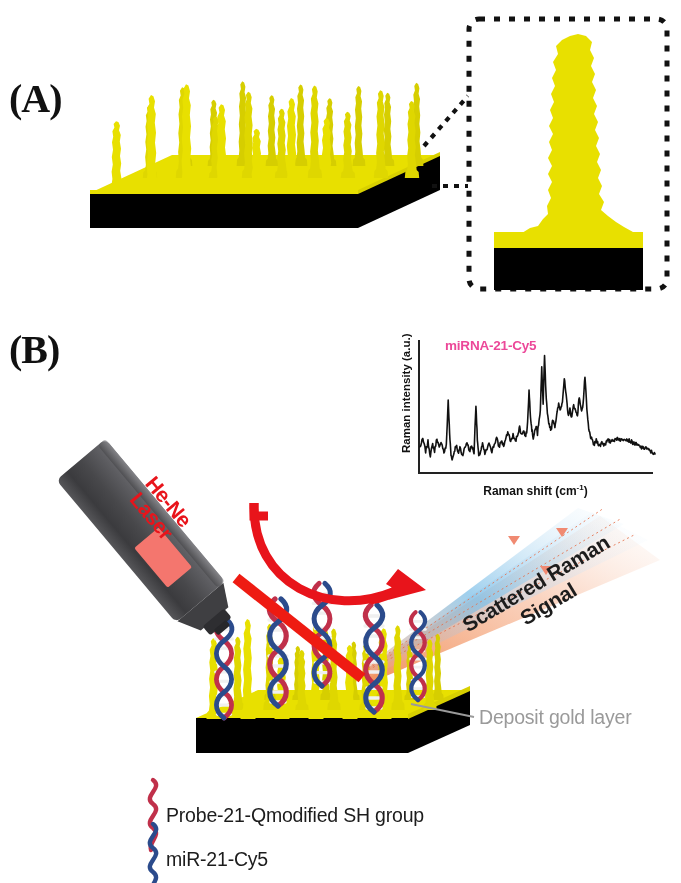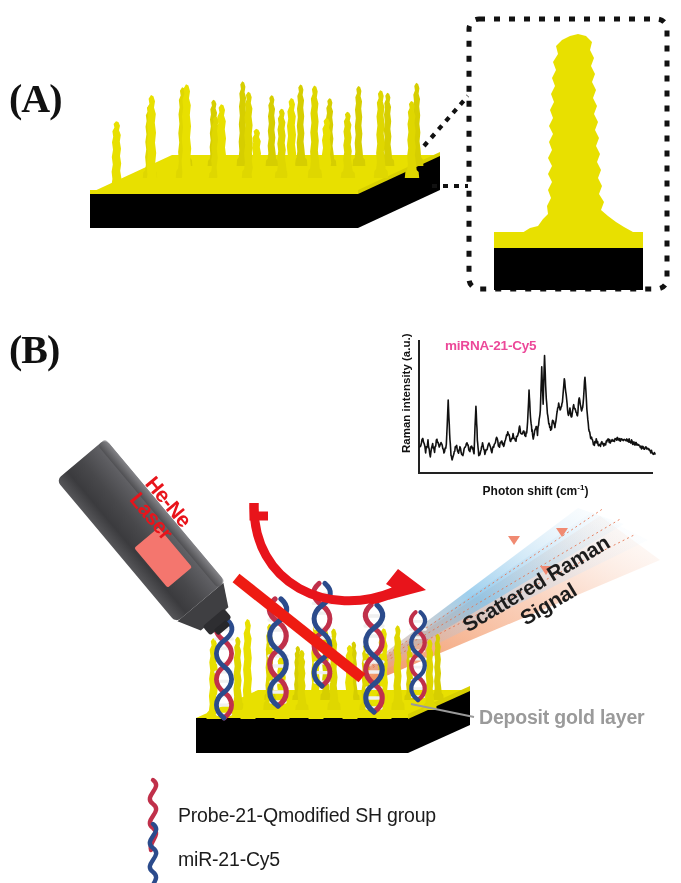--- a/index.html
+++ b/index.html
@@ -62,25 +62,25 @@
     letter-spacing:-0.5px;
   }
   #scattered-label{
     position:absolute;left:452px;top:570px;width:180px;
     color:#1c1c1c;font-weight:bold;font-size:21px;line-height:1.12;
     text-align:center;letter-spacing:-0.3px;
     transform:rotate(-31deg);transform-origin:center center;
   }
   #gold-layer-label{
     position:absolute;left:479px;top:706px;
-    color:#9a9a9a;font-size:19.5px;white-space:nowrap;letter-spacing:-0.2px;font-weight:bold;
+    color:#9a9a9a;font-size:19.5px;white-space:nowrap;letter-spacing:-0.2px;
   }
 
   
-  .legend-row{position:absolute;display:flex;align-items:center;gap:12px;}
+  .legend-row{position:absolute;display:flex;align-items:center;}
   #legend-probe{left:140px;top:778px;}
   #legend-mir{left:140px;top:822px;}
   .legend-text{font-size:19.5px;color:#1c1c1c;letter-spacing:-0.2px;white-space:nowrap;}
 </style>
 </head>
 <body>
 
 <div class="fig">
 
   <div class="panel-letter" id="letterA">(A)</div>
@@ -418,21 +418,21 @@
 
   <div id="raman-plot">
     <div id="spectrum-title">miRNA-21-Cy5</div>
     <div id="ylabel">Raman intensity (a.u.)</div>
     <div class="axis-frame">
       <svg id="spectrum-svg" width="235" height="134" viewBox="0 0 235 134" preserveAspectRatio="none">
         <path id="spectrum-path" fill="none" stroke="#111111" stroke-width="1.6" stroke-linejoin="round" stroke-linecap="round" d="M0.00,106.81 L0.70,106.00 L1.41,103.01 L2.11,99.21 L2.82,98.47 L3.52,102.06 L4.23,103.70 L4.93,106.54 L5.64,112.93 L6.23,106.88 L6.81,107.70 L7.40,105.42 L7.99,99.86 L8.58,106.96 L9.17,109.01 L9.75,113.78 L10.34,116.96 L10.93,111.86 L11.52,108.18 L12.10,105.96 L12.69,103.55 L13.16,107.95 L13.63,107.40 L14.10,109.56 L14.57,112.41 L15.16,106.29 L15.75,106.25 L16.33,99.95 L16.92,99.24 L17.51,102.40 L18.09,102.31 L18.68,104.90 L19.27,107.08 L19.86,105.59 L20.45,103.84 L21.03,102.54 L21.62,103.70 L22.21,105.17 L22.79,108.61 L23.38,109.24 L23.97,113.03 L24.56,111.69 L25.14,108.04 L25.73,108.29 L26.32,104.35 L26.79,94.24 L27.26,84.28 L27.73,71.84 L28.20,60.00 L28.55,69.02 L28.91,77.86 L29.26,84.06 L29.61,93.39 L29.96,99.75 L30.31,103.65 L30.67,109.53 L31.02,115.64 L31.37,115.95 L31.73,118.31 L32.08,119.92 L32.43,118.89 L32.90,117.15 L33.37,115.42 L33.84,114.05 L34.31,111.41 L34.78,111.23 L35.25,106.78 L35.72,107.39 L36.19,106.04 L36.66,105.46 L37.13,108.79 L37.60,111.08 L38.07,112.16 L38.54,113.24 L39.01,110.63 L39.48,109.30 L39.95,106.67 L40.54,108.49 L41.13,112.30 L41.71,114.47 L42.30,114.77 L42.89,115.57 L43.48,112.76 L44.06,109.10 L44.65,107.47 L45.24,107.14 L45.83,105.72 L46.41,103.48 L47.00,102.83 L47.59,105.02 L48.17,105.15 L48.76,109.75 L49.35,110.84 L49.94,111.65 L50.52,107.03 L51.11,106.45 L51.70,106.07 L52.29,108.84 L52.88,107.89 L53.46,111.74 L54.05,113.68 L54.52,100.68 L54.99,87.34 L55.46,76.93 L55.93,66.33 L56.28,73.35 L56.64,83.31 L56.99,88.48 L57.34,100.05 L57.69,103.21 L58.05,107.50 L58.40,110.62 L58.75,115.69 L59.22,113.33 L59.69,114.88 L60.16,113.66 L60.63,111.24 L61.10,109.97 L61.57,106.72 L62.04,106.17 L62.51,102.74 L63.10,105.74 L63.69,109.19 L64.27,109.89 L64.86,114.34 L65.45,112.22 L66.04,109.66 L66.62,110.03 L67.21,109.19 L67.80,106.22 L68.39,104.26 L68.97,103.02 L69.56,104.46 L70.15,106.21 L70.73,107.84 L71.32,111.02 L71.91,112.68 L72.50,108.90 L73.08,106.60 L73.67,107.26 L74.26,104.31 L74.85,103.71 L75.44,102.43 L76.02,99.09 L76.61,97.25 L77.20,98.49 L77.79,100.85 L78.37,105.88 L78.96,106.47 L79.55,107.06 L80.14,102.55 L80.72,102.84 L81.31,101.26 L81.90,101.06 L82.49,104.74 L83.07,103.13 L83.66,106.44 L84.25,104.75 L84.83,101.39 L85.42,99.94 L86.01,97.60 L86.60,94.74 L87.19,95.34 L87.77,91.86 L88.36,94.17 L88.95,94.47 L89.53,96.55 L90.12,100.85 L90.71,101.41 L91.30,99.09 L91.89,98.15 L92.47,98.62 L93.06,93.55 L93.65,96.91 L94.23,98.76 L94.82,98.86 L95.41,100.81 L96.00,101.21 L96.59,96.21 L97.17,96.51 L97.76,95.42 L98.23,93.25 L98.70,92.20 L99.17,87.72 L99.64,86.03 L100.11,88.80 L100.58,93.08 L101.05,93.50 L101.52,93.87 L101.99,94.02 L102.46,93.73 L102.93,92.24 L103.40,91.15 L103.87,91.06 L104.34,92.80 L104.81,95.56 L105.28,95.84 L105.75,96.32 L106.22,91.71 L106.69,93.03 L107.16,87.81 L107.63,81.51 L108.10,71.32 L108.57,62.28 L109.04,50.15 L109.39,57.20 L109.75,62.26 L110.10,70.89 L110.45,76.80 L110.80,80.73 L111.16,83.94 L111.51,86.12 L111.86,91.54 L112.21,89.83 L112.57,94.55 L112.92,97.21 L113.27,98.98 L113.62,97.19 L113.97,95.27 L114.33,93.75 L114.68,90.53 L115.03,89.94 L115.38,88.72 L115.74,88.81 L116.09,86.63 L116.44,86.59 L116.80,88.77 L117.15,91.80 L117.50,95.46 L117.85,89.54 L118.20,86.12 L118.56,85.52 L118.91,81.96 L119.26,78.78 L119.61,76.83 L119.97,74.33 L120.32,70.47 L120.67,60.07 L121.03,48.15 L121.38,38.70 L121.73,26.69 L122.08,37.15 L122.43,47.71 L122.79,54.70 L123.14,64.27 L123.49,52.14 L123.84,39.09 L124.20,26.18 L124.55,15.60 L124.90,24.70 L125.25,33.31 L125.61,44.91 L125.96,51.92 L126.31,58.96 L126.67,62.80 L127.02,67.84 L127.37,73.29 L127.84,75.91 L128.31,79.54 L128.78,83.93 L129.25,83.60 L129.72,87.44 L130.19,86.68 L130.66,90.31 L131.13,87.95 L131.60,89.06 L132.07,83.02 L132.54,80.36 L133.01,80.89 L133.48,80.98 L133.95,84.00 L134.42,84.02 L134.89,87.57 L135.36,83.71 L135.83,81.56 L136.30,78.03 L136.77,73.90 L137.24,71.24 L137.71,67.97 L138.18,67.55 L138.65,63.03 L139.12,65.49 L139.59,66.95 L140.06,69.84 L140.53,69.38 L141.00,67.23 L141.47,66.62 L141.94,63.57 L142.41,62.27 L142.88,56.27 L143.35,50.32 L143.82,45.00 L144.29,38.73 L144.76,41.26 L145.23,47.45 L145.70,51.60 L146.17,54.64 L146.64,59.23 L147.11,63.92 L147.58,70.11 L148.05,74.07 L148.52,75.36 L148.99,73.76 L149.46,71.13 L149.93,67.95 L150.40,71.09 L150.87,75.63 L151.34,76.95 L151.81,76.71 L152.28,73.22 L152.75,70.11 L153.22,66.50 L153.69,64.69 L154.16,67.84 L154.63,68.80 L155.10,68.66 L155.57,70.26 L156.04,72.24 L156.51,72.56 L156.98,75.11 L157.45,75.88 L157.92,72.31 L158.39,64.14 L158.86,59.21 L159.33,57.89 L159.80,60.39 L160.27,64.32 L160.74,66.25 L161.21,69.48 L161.68,70.90 L162.15,68.85 L162.62,67.56 L163.09,63.61 L163.56,58.02 L164.03,50.21 L164.50,41.28 L164.97,37.20 L165.44,43.82 L165.91,50.98 L166.38,59.44 L166.85,69.08 L167.32,73.96 L167.79,79.40 L168.26,83.41 L168.73,89.21 L169.20,91.26 L169.67,91.95 L170.14,94.75 L170.61,98.06 L171.08,98.70 L171.55,97.17 L172.02,99.04 L172.49,99.84 L172.96,101.88 L173.43,104.59 L173.90,103.19 L174.37,105.44 L174.84,101.53 L175.31,101.97 L175.78,102.71 L176.25,98.69 L176.72,101.10 L177.19,103.15 L177.66,101.49 L178.13,105.03 L178.60,105.69 L179.07,105.08 L179.54,104.43 L180.01,104.61 L180.48,106.36 L180.95,103.53 L181.42,102.42 L181.89,101.65 L182.36,103.89 L182.83,103.20 L183.30,104.36 L183.77,105.91 L184.24,103.52 L184.71,104.67 L185.18,104.95 L185.65,104.76 L186.24,101.13 L186.83,101.80 L187.41,99.78 L188.00,98.99 L188.59,99.05 L189.18,102.40 L189.76,99.66 L190.35,103.08 L190.94,101.34 L191.52,101.30 L192.11,99.45 L192.70,100.78 L193.29,101.16 L193.88,100.06 L194.46,101.50 L195.05,98.67 L195.64,99.20 L196.22,98.43 L196.81,100.26 L197.40,97.41 L197.99,98.32 L198.57,99.73 L199.16,100.31 L199.75,98.59 L200.34,101.24 L200.92,99.40 L201.51,98.73 L202.10,99.86 L202.69,99.58 L203.28,100.65 L203.86,99.59 L204.45,99.41 L205.04,99.74 L205.63,100.49 L206.21,100.70 L206.80,98.89 L207.39,101.06 L207.97,100.01 L208.56,102.03 L209.15,98.87 L209.74,102.23 L210.33,101.83 L210.91,103.07 L211.50,99.85 L212.09,101.15 L212.68,104.48 L213.26,103.08 L213.85,101.84 L214.44,104.78 L215.03,105.06 L215.61,102.47 L216.20,102.64 L216.79,104.93 L217.38,104.15 L217.96,105.09 L218.55,104.53 L219.14,105.52 L219.73,105.84 L220.31,107.43 L220.90,106.03 L221.49,108.95 L222.07,108.41 L222.66,106.27 L223.25,106.81 L223.84,109.05 L224.42,109.22 L225.01,108.26 L225.60,106.93 L226.19,107.07 L226.78,109.01 L227.36,108.52 L227.95,108.29 L228.54,109.79 L229.13,109.04 L229.71,110.18 L230.30,111.34 L230.89,113.02 L231.47,110.26 L232.06,112.62 L232.65,113.29 L233.24,114.39 L233.82,114.11 L234.41,112.53 L235.00,113.90"></path>
       </svg>
     </div>
     <div id="xlabel">
-      <span>Photon shift (cm</span><sup>-1</sup><span>)</span>
+      <span>Raman shift (cm</span><sup>-1</sup><span>)</span>
     </div>
   </div>
 
 
   <div id="laser-label">
     <div>He-Ne</div>
     <div>Laser</div>
   </div>
 
   <div id="scattered-label">

